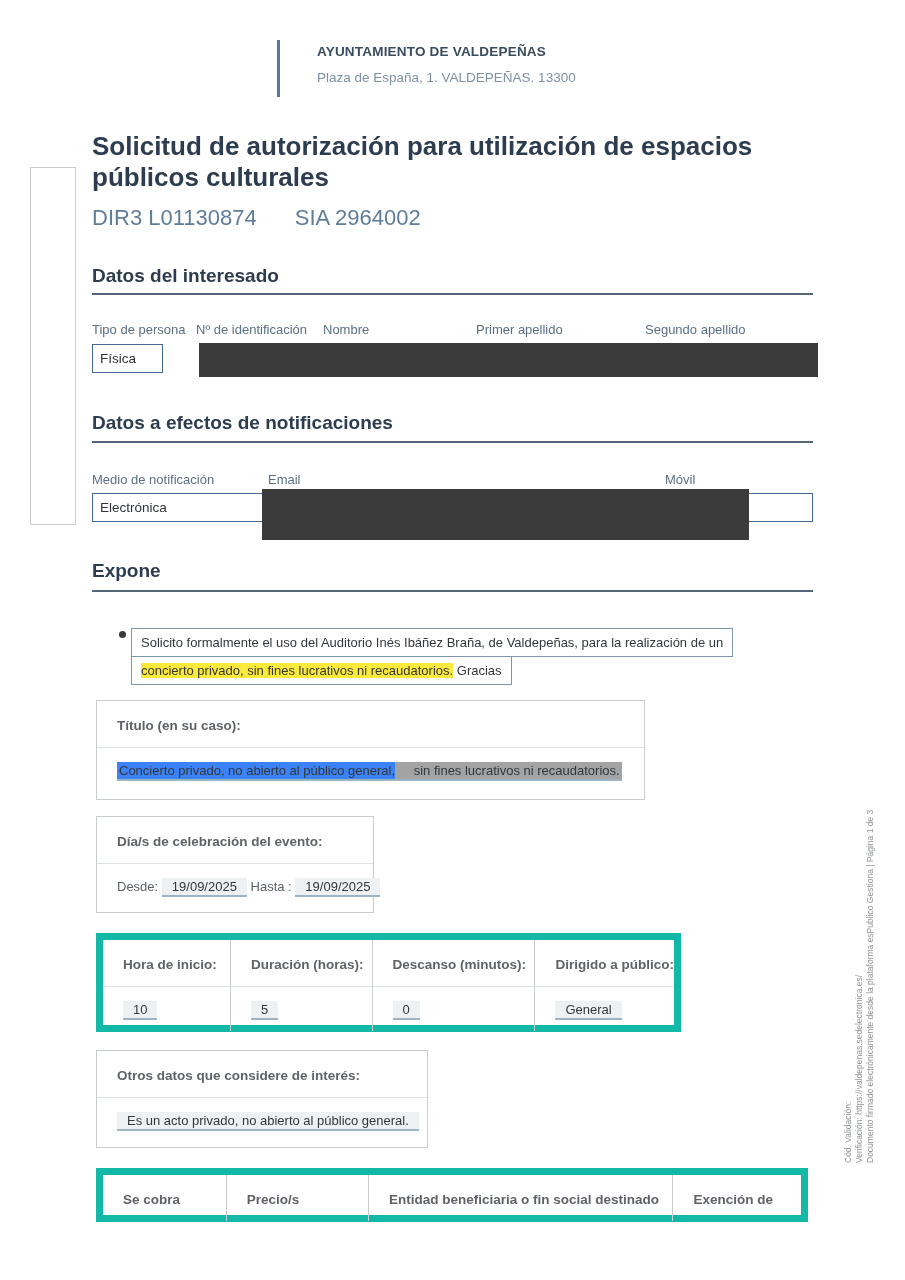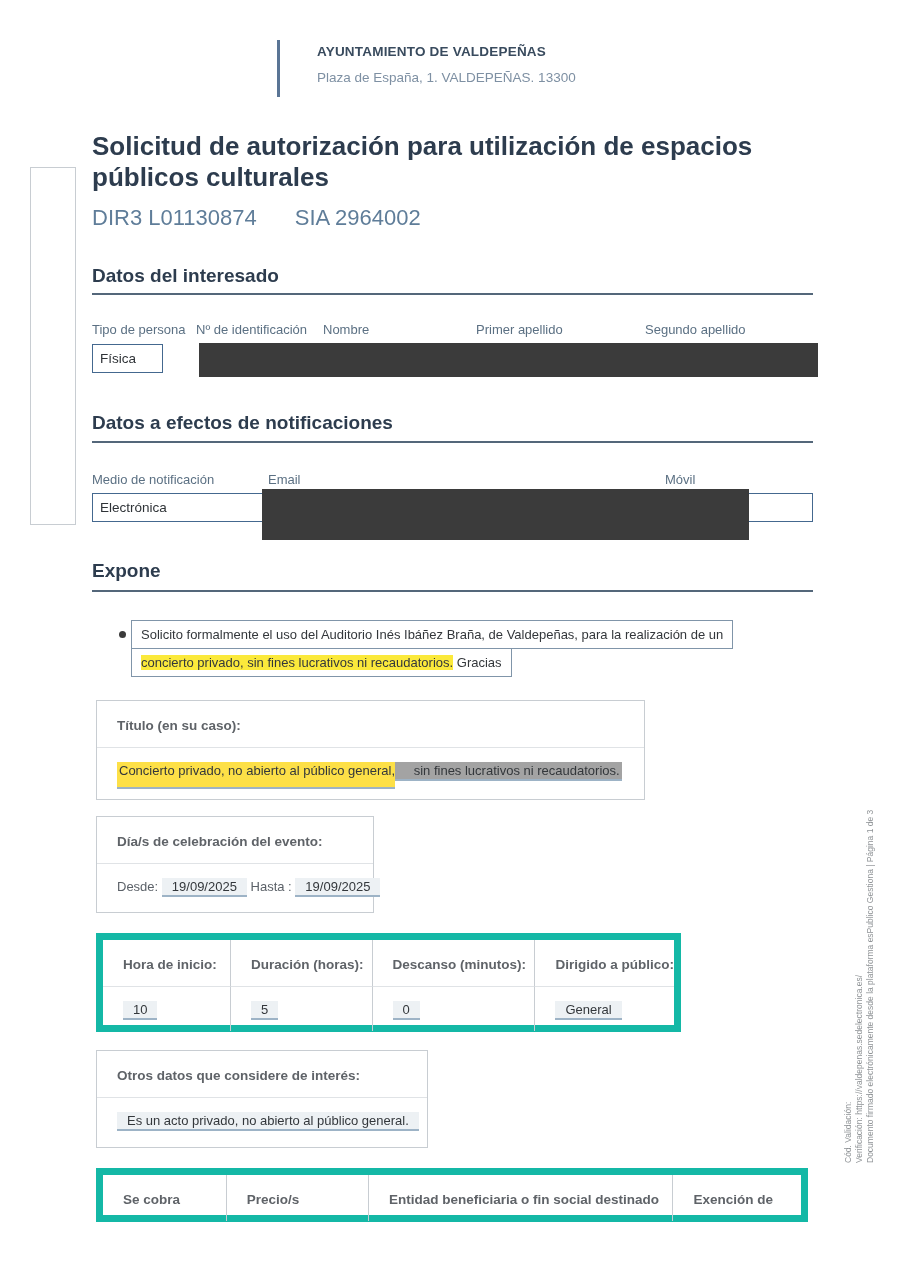--- a/index.html
+++ b/index.html
@@ -25,31 +25,31 @@
   .flabel{position:absolute;top:0;font-size:13px;color:#5b7083;white-space:nowrap;text-align:center;}
 
   .inputbox{position:absolute;border:1.5px solid #44688f;background:#fff;font-size:13.5px;color:#2f3337;
             display:flex;align-items:center;padding-left:7px;box-sizing:border-box;}
   .redact{position:absolute;background:#3b3b3b;}
 
   
   .bullet{position:absolute;left:119px;top:631px;width:7px;height:7px;border-radius:50%;background:#3b3b3b;}
   .stmt{position:absolute;left:131px;top:620px;font-size:13px;color:#33373b;}
   .stmt-line{border:1px solid #8095a9;background:#fff;white-space:nowrap;width:fit-content;
-             padding:6px 9px 6px 9px;}
+             padding:6px 9px 6px 9px;margin-top:8px;}
   .stmt-line2{margin-top:-1px;}
   .hl{background:#fbe93b;}
 
   
   .cardbox{position:absolute;border:1px solid #c8cdd2;background:#fff;box-sizing:border-box;}
   .cardlabel{font-weight:bold;color:#5f6368;font-size:13.5px;padding:17px 10px 14px 20px;
              border-bottom:1px solid #e0e3e6;white-space:nowrap;}
   .cardvalue{padding:15px 0 0 20px;font-size:13px;color:#33373b;white-space:nowrap;}
   .val{background:#edf1f4;border-bottom:2px solid #9db3c6;padding:1px 10px;}
-  .valhl{background:#fde047;border-bottom:2px solid #9db3c6;padding:1px 0 9px 2px;}
+  .valhl{background:#3b82f6;border-bottom:2px solid #9db3c6;padding:1px 0 1px 2px;}
   .valrest{background:#a3a3a3;border-bottom:2px solid #9db3c6;padding:1px 2px 1px 15px;}
   .dlabel{color:#5b6168;}
 
   
   .tbl{position:absolute;border:7px solid #14b8a6;background:#fff;box-sizing:border-box;display:flex;flex-direction:column;}
   .trow{display:flex;}
   .tcell{box-sizing:border-box;border-right:1px solid #c8cdd2;padding:17px 8px 14px 20px;
          font-size:13.5px;white-space:nowrap;overflow:hidden;}
   .tcell:last-child{border-right:none;}
   .thead .tcell{font-weight:bold;color:#5f6368;border-bottom:1px solid #e0e3e6;}

